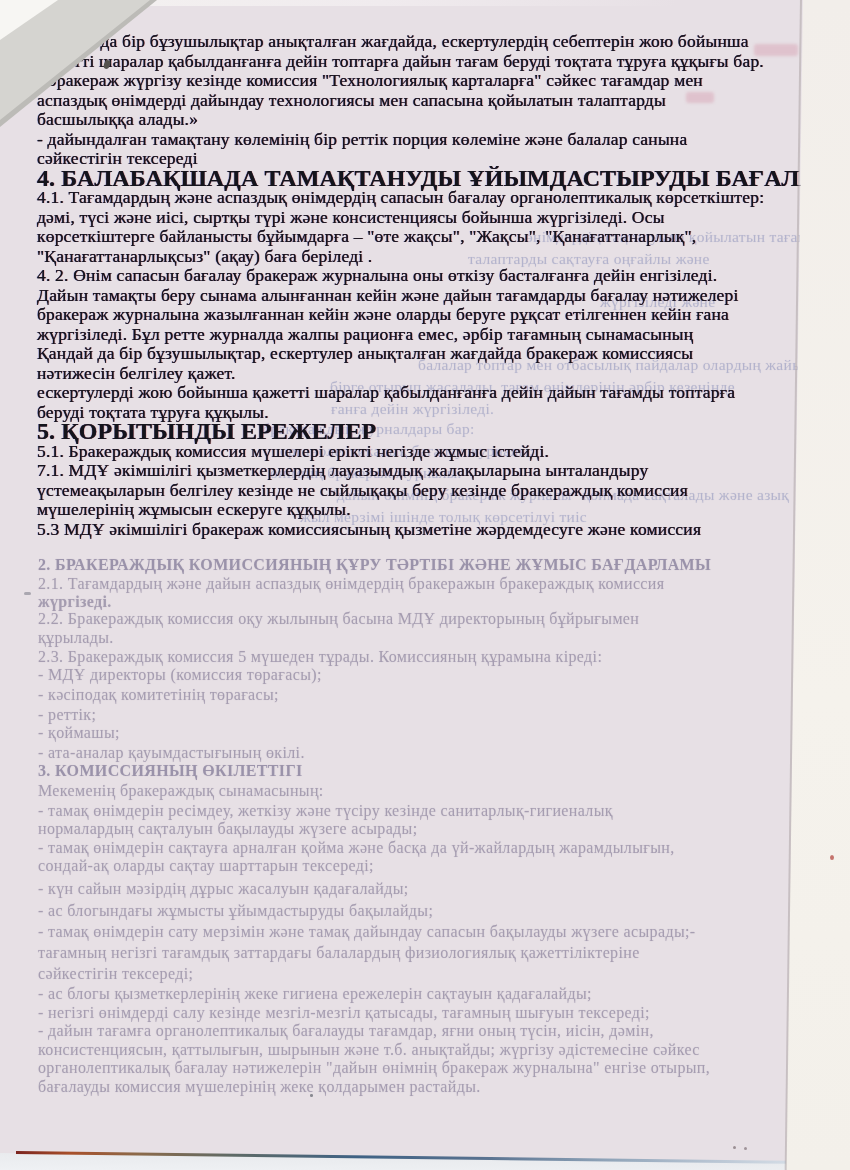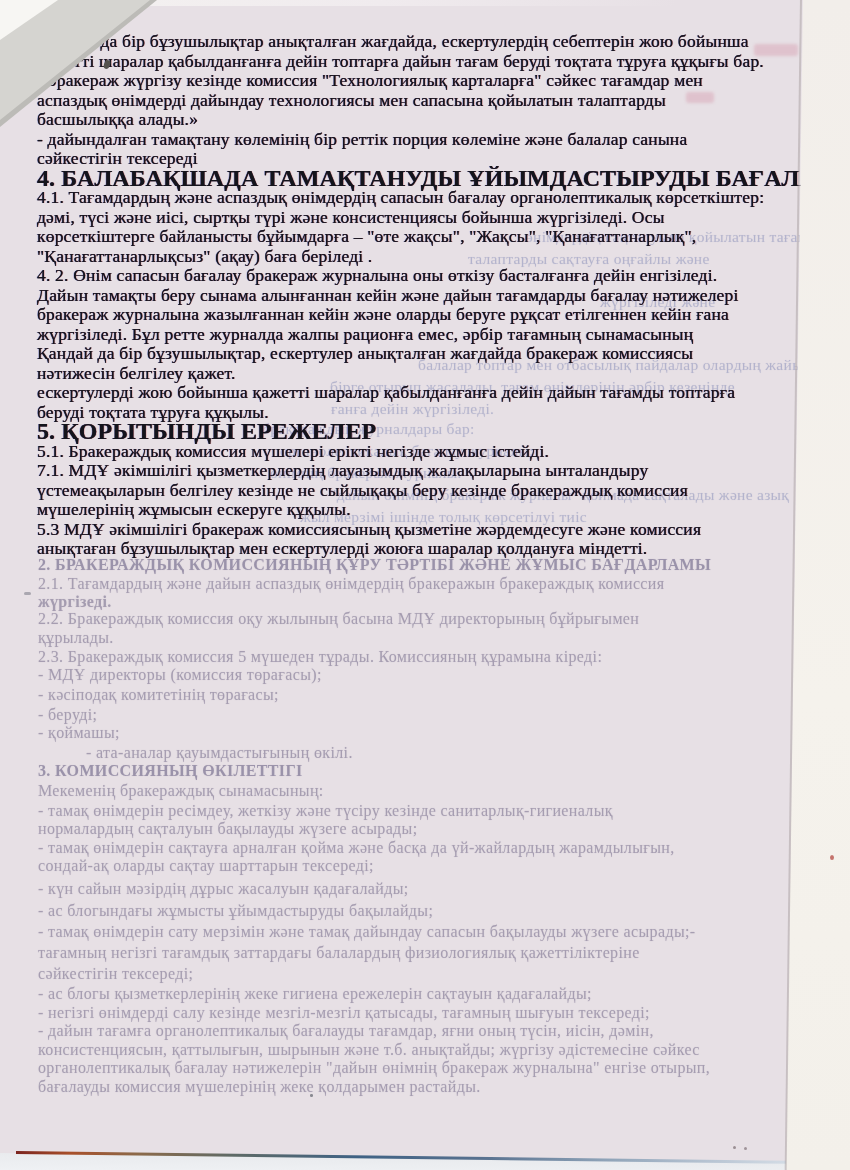--- a/index.html
+++ b/index.html
@@ -80,23 +80,23 @@
   <div class="bleed">
 
   <div class="line bold" style="top: 556px;">2. БРАКЕРАЖДЫҚ КОМИССИЯНЫҢ ҚҰРУ ТӘРТІБІ ЖӘНЕ ЖҰМЫС БАҒДАРЛАМЫ</div>
       <div class="line" style="top: 575px;">2.1. Тағамдардың және дайын аспаздық өнімдердің бракеражын бракераждық комиссия</div>
       <div class="line" style="top: 593px; font-weight: bold;">жүргізеді.</div>
       <div class="line" style="top: 610px;">2.2. Бракераждық комиссия оқу жылының басына МДҰ директорының бұйрығымен</div>
       <div class="line" style="top: 629px;">құрылады.</div>
       <div class="line" style="top: 648px;">2.3. Бракераждық комиссия 5 мүшеден тұрады. Комиссияның құрамына кіреді:</div>
       <div class="line" style="top: 666px;">- МДҰ директоры (комиссия төрағасы);</div>
       <div class="line" style="top: 686px;">- кәсіподақ комитетінің төрағасы;</div>
-      <div class="line" style="top: 706px;">- беруді;</div>
+      <div class="line" style="top: 706px;">- реттік;</div>
       <div class="line" style="top: 724px;">- қоймашы;</div>
-      <div class="line" style="top: 744px; margin-left: 48px;">- ата-аналар қауымдастығының өкілі.</div>
+      <div class="line" style="top: 744px;">- ата-аналар қауымдастығының өкілі.</div>
       <div class="line bold" style="top: 762px;">3. КОМИССИЯНЫҢ ӨКІЛЕТТІГІ</div>
       <div class="line" style="top: 782px;">Мекеменің бракераждық сынамасының:</div>
       <div class="line" style="top: 802px;">- тамақ өнімдерін ресімдеу, жеткізу және түсіру кезінде санитарлық-гигиеналық</div>
       <div class="line" style="top: 820px;">нормалардың сақталуын бақылауды жүзеге асырады;</div>
       <div class="line" style="top: 839px;">- тамақ өнімдерін сақтауға арналған қойма және басқа да үй-жайлардың жарамдылығын,</div>
       <div class="line" style="top: 857px;">сондай-ақ оларды сақтау шарттарын тексереді;</div>
       <div class="line" style="top: 880px;">- күн сайын мәзірдің дұрыс жасалуын қадағалайды;</div>
       <div class="line" style="top: 902px;">- ас блогындағы жұмысты ұйымдастыруды бақылайды;</div>
       <div class="line" style="top: 923px;">- тамақ өнімдерін сату мерзімін және тамақ дайындау сапасын бақылауды жүзеге асырады;-</div>
       <div class="line" style="top: 944px;">тағамның негізгі тағамдық заттардағы балалардың физиологиялық қажеттіліктеріне</div>
@@ -144,21 +144,20 @@
       <div class="line">Қандай да бір бұзушылықтар, ескертулер анықталған жағдайда бракераж комиссиясы</div>
       <div class="line">нәтижесін белгілеу қажет.</div>
       <div class="line">ескертулерді жою бойынша қажетті шаралар қабылданғанға дейін дайын тағамды топтарға</div>
       <div class="line">беруді тоқтата тұруға құқылы.</div>
       <div class="line bold">5. ҚОРЫТЫНДЫ ЕРЕЖЕЛЕР</div>
       <div class="line">5.1. Бракераждық комиссия мүшелері ерікті негізде жұмыс істейді.</div>
       <div class="line">7.1. МДҰ әкімшілігі қызметкерлердің лауазымдық жалақыларына ынталандыру</div>
       <div class="line">үстемеақыларын белгілеу кезінде не сыйлықақы беру кезінде бракераждық комиссия</div>
       <div class="line">мүшелерінің жұмысын ескеруге құқылы.</div>
       <div class="line">5.3 МДҰ әкімшілігі бракераж комиссиясының қызметіне жәрдемдесуге және комиссия</div>
-      <div class="line">анықтаған бұзушылықтар мен ескертулерді жоюға шаралар қолдануға міндетті.</div>
     </div>
 
   <div class="top-strip"></div>
   <div class="tri corner-shadow"></div>
   <div class="tri corner-gray"></div>
   <div class="tri corner-white"></div>
   <div class="speck"></div>
 
   <div class="pink-blob blob-a"></div>
   <div class="pink-blob blob-b"></div>

